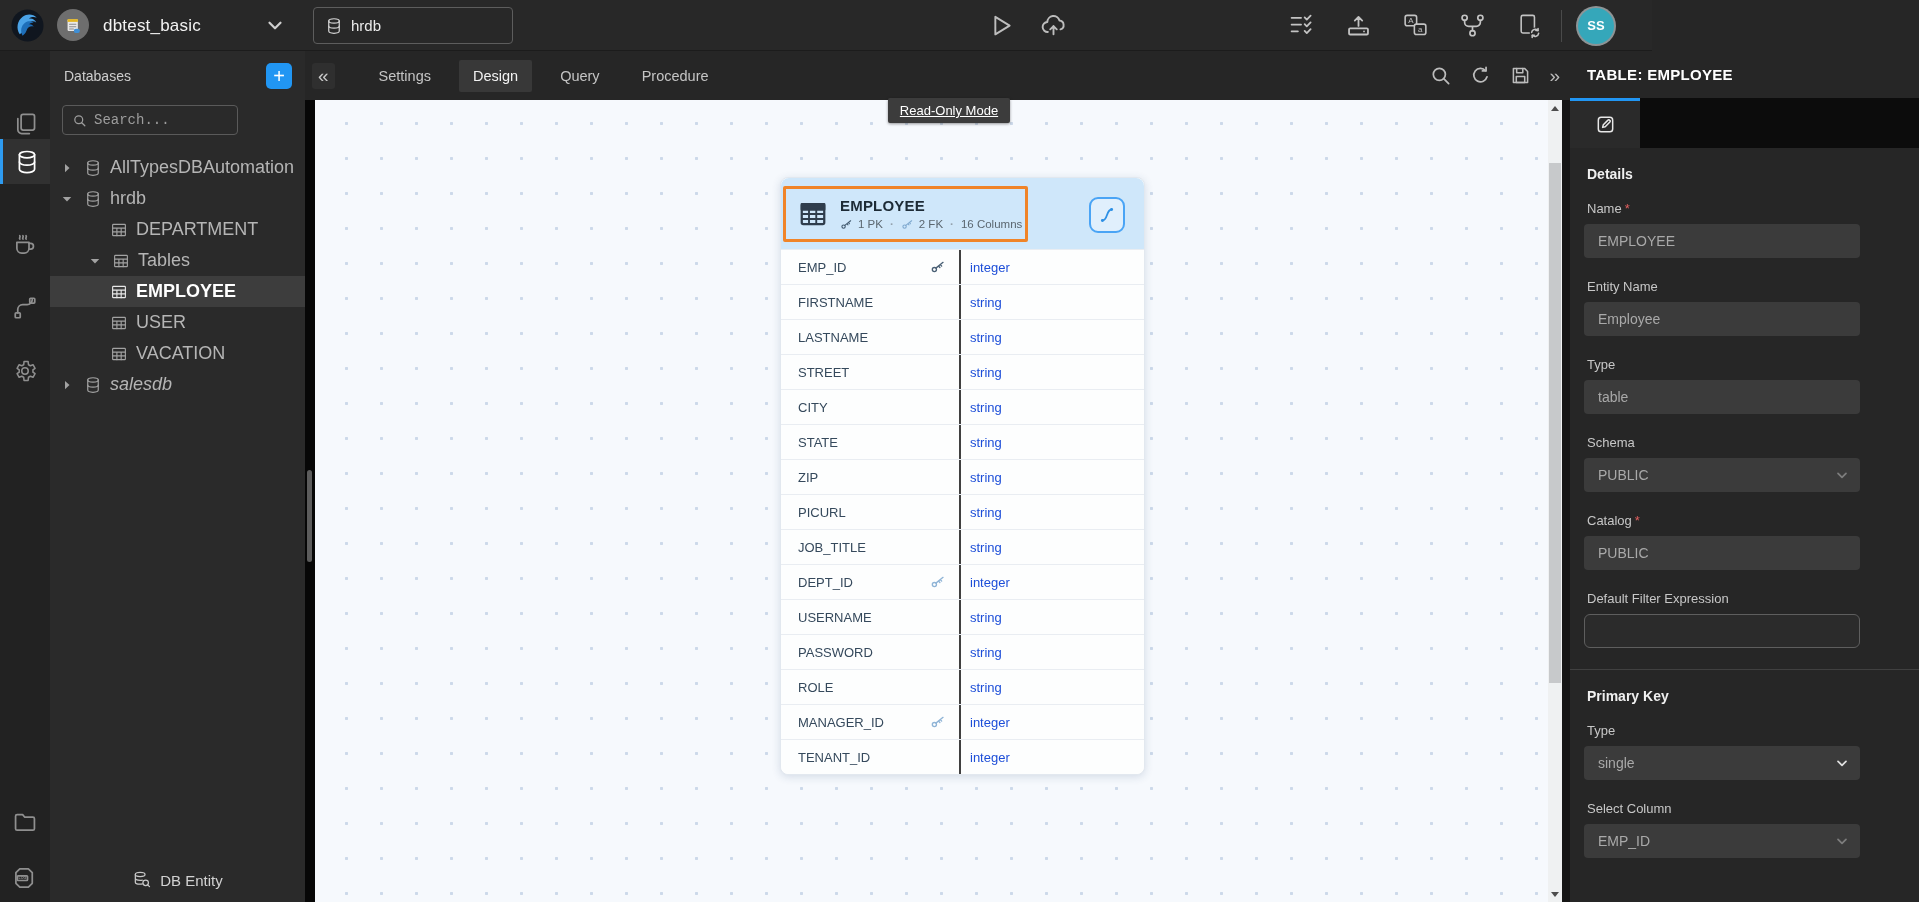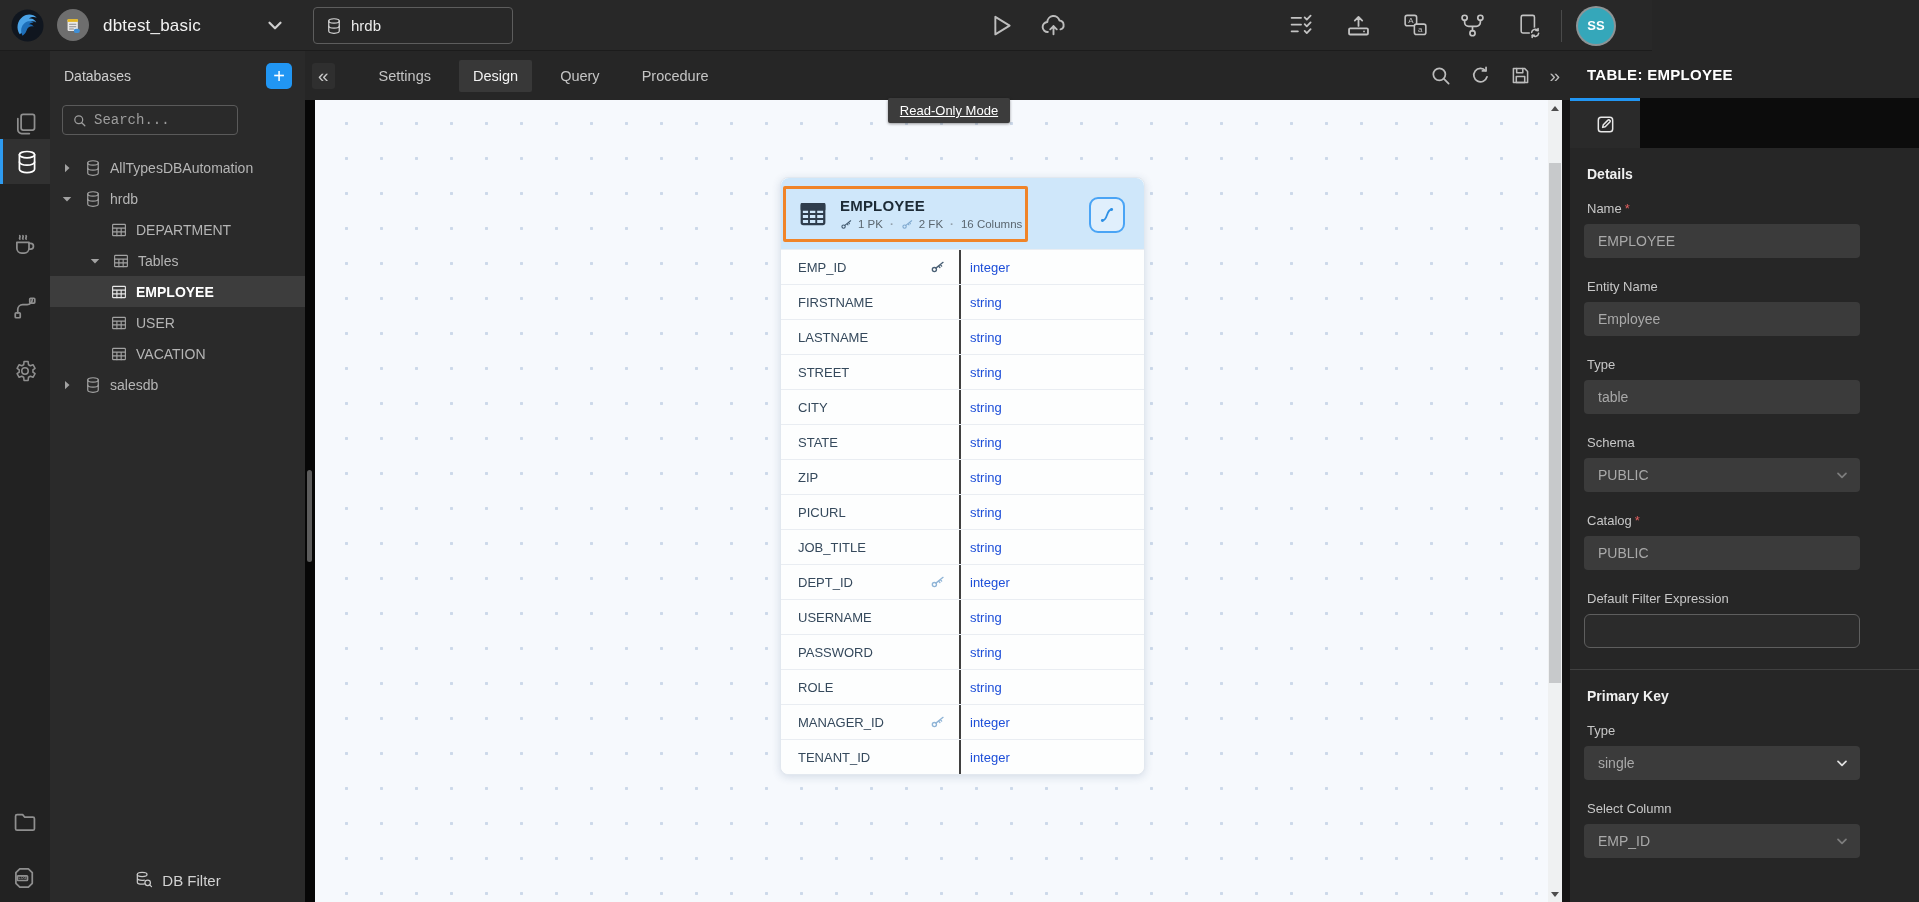--- a/index.html
+++ b/index.html
@@ -40,21 +40,21 @@
   .sb-title { color:#cdcdcd; font-size:14px; margin-left:14px; }
   .sb-plus { position:absolute; left:216px; top:12px; width:26px; height:26px; background:#2196f3; border:none;
     border-radius:5px; color:#fff; font-size:20px; line-height:24px; cursor:pointer; font-weight:400;}
   .sb-search { position:absolute; left:12px; top:54px; width:176px; height:30px; border:1px solid #5a5a5a; border-radius:4px;
     display:flex; align-items:center; padding:0 9px; gap:7px; color:#9d9d9d;}
   .sb-search .icn { width:15px; height:15px; }
   .sb-search input { background:transparent; border:none; outline:none; color:#cfcfcf; font-size:14px; width:120px;
     font-family:Liberation Mono, monospace;}
   .sb-search input::placeholder { color:#9d9d9d; }
   .tree { position:absolute; left:0; top:101px; width:100%; }
-  .tree-row { height:31px; display:flex; align-items:center; color:#b5b5b5; font-size:14px; cursor:pointer;text-align:right; }
+  .tree-row { height:31px; display:flex; align-items:center; color:#b5b5b5; font-size:18px; cursor:pointer;text-align:right; }
   .tree-row .arrow { width:18px; height:18px; color:#a5a5a5; flex:0 0 18px; }
   .tree-row .icn { width:18px; height:18px; margin-right:8px; flex:0 0 18px; color:#a2a2a2;}
   .tree-row.selected { background:#3d3d3d; color:#fff; font-weight:700; }
   .tree-row.selected .icn { color:#e8e8e8; }
   .sb-footer { position:absolute; bottom:7px; left:0; width:100%; height:30px; display:flex; align-items:center;
     justify-content:center; gap:8px; color:#d2d2d2; font-size:15px; cursor:pointer;}
   .sb-footer .icn { width:20px; height:20px; color:#c9c9c9;}
 
   
   .strip { position:absolute; left:305px; top:100px; width:10px; height:802px; background:#070707; }
@@ -372,21 +372,21 @@
         </div>
         <div class="tree-row" style="padding-left: 60px;">
           <span class="icn">
             <svg viewBox="0 0 24 24" fill="none" stroke="currentColor" stroke-width="1.5" stroke-linecap="round" stroke-linejoin="round">
               <rect x="3.5" y="4.5" width="17" height="15" rx="1"></rect>
               <path d="M3.5 9.5h17M9.2 9.5v10M14.9 9.5v10M3.5 14.5h17"></path>
             </svg>
           </span>
           <span>VACATION</span>
         </div>
-        <div class="tree-row" style="padding-left: 8px;">
+        <div class="tree-row" style="padding-left: 8px; font-style: italic;">
           <span class="arrow icn">
             <svg viewBox="0 0 24 24">
               <path d="M9.3 6.5l6 5.5-6 5.5z" fill="currentColor"></path>
             </svg>
           </span>
           <span class="icn">
             <svg viewBox="0 0 24 24" fill="none" stroke="currentColor" stroke-width="1.6" stroke-linecap="round" stroke-linejoin="round">
               <ellipse cx="12" cy="5.2" rx="7" ry="2.9"></ellipse>
               <path d="M5 5.2v13.6c0 1.6 3.1 2.9 7 2.9s7-1.3 7-2.9V5.2"></path>
               <path d="M5 12c0 1.6 3.1 2.9 7 2.9s7-1.3 7-2.9"></path>
@@ -397,21 +397,21 @@
       </div>
     <div class="sb-footer">
       <span class="icn">
           <svg viewBox="0 0 24 24" fill="none" stroke="currentColor" stroke-width="1.5" stroke-linecap="round" stroke-linejoin="round">
             <ellipse cx="9.8" cy="5.4" rx="5.8" ry="2.5"></ellipse>
             <path d="M4 5.4v9.2c0 1.3 2.6 2.4 5.8 2.4.9 0 1.8-.1 2.6-.3M4 10c0 1.3 2.6 2.4 5.8 2.4.9 0 1.8-.1 2.6-.3"></path>
             <circle cx="16.4" cy="15.4" r="3.3"></circle>
             <path d="M18.8 17.8L21 20"></path>
           </svg>
         </span>
-      <span>DB Filter</span>
+      <span>DB Entity</span>
     </div>
   </section>
 
   <div class="strip">
     <div class="strip-thumb"></div>
   </div>
 
   <nav class="tabbar">
     <span class="collapse">«</span>
     <div class="tabs" id="tabs">

